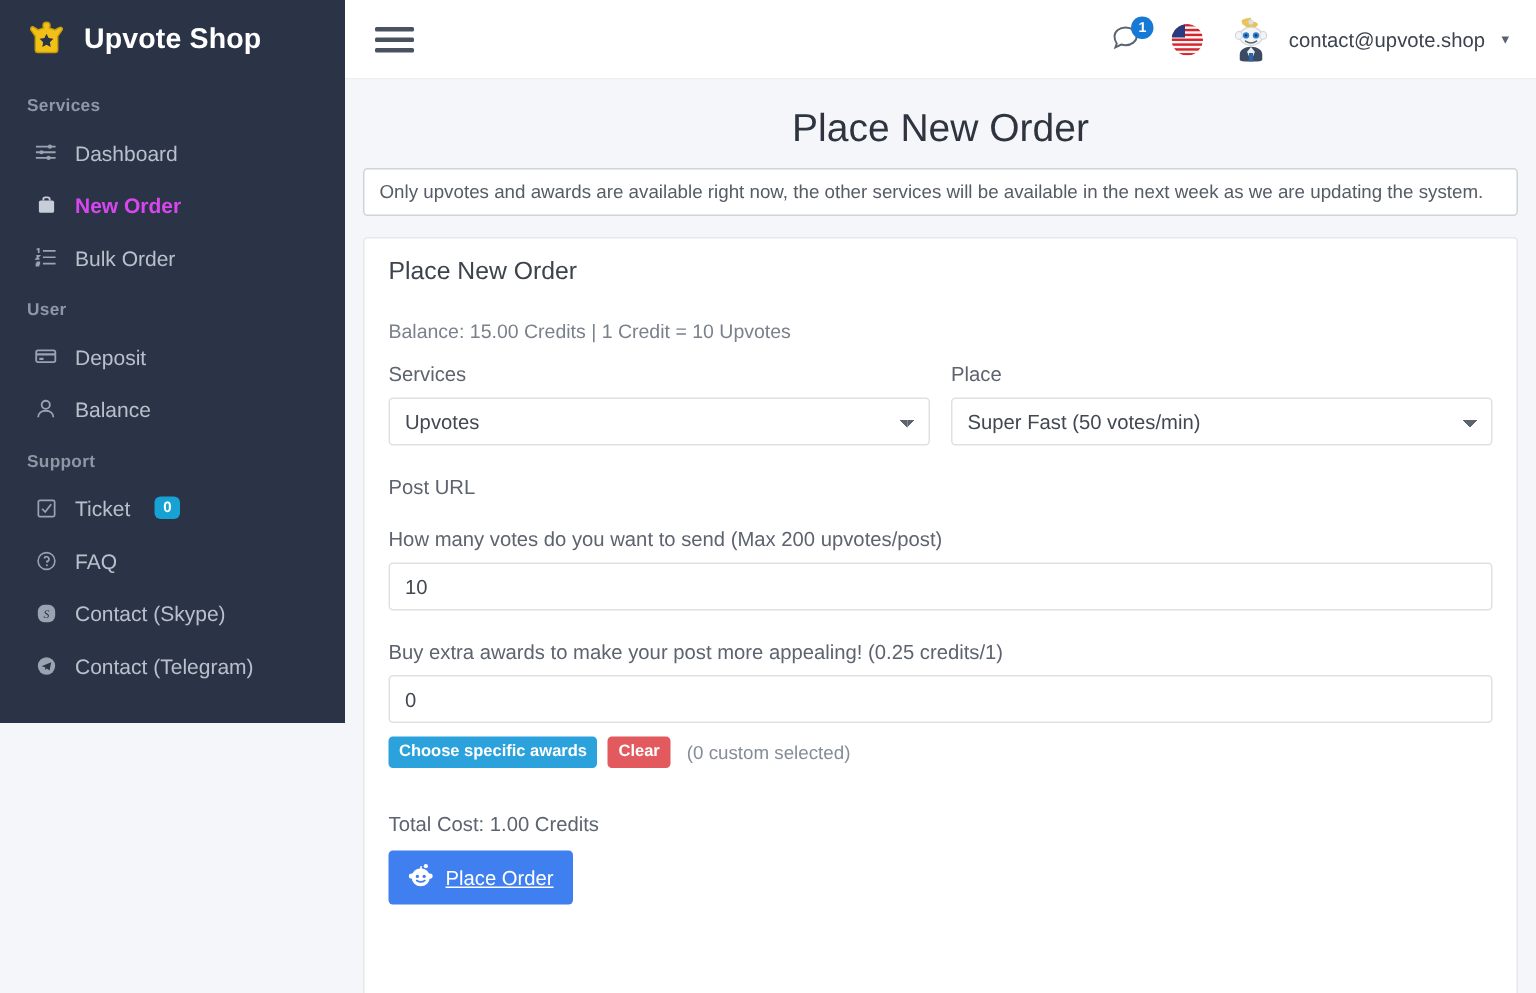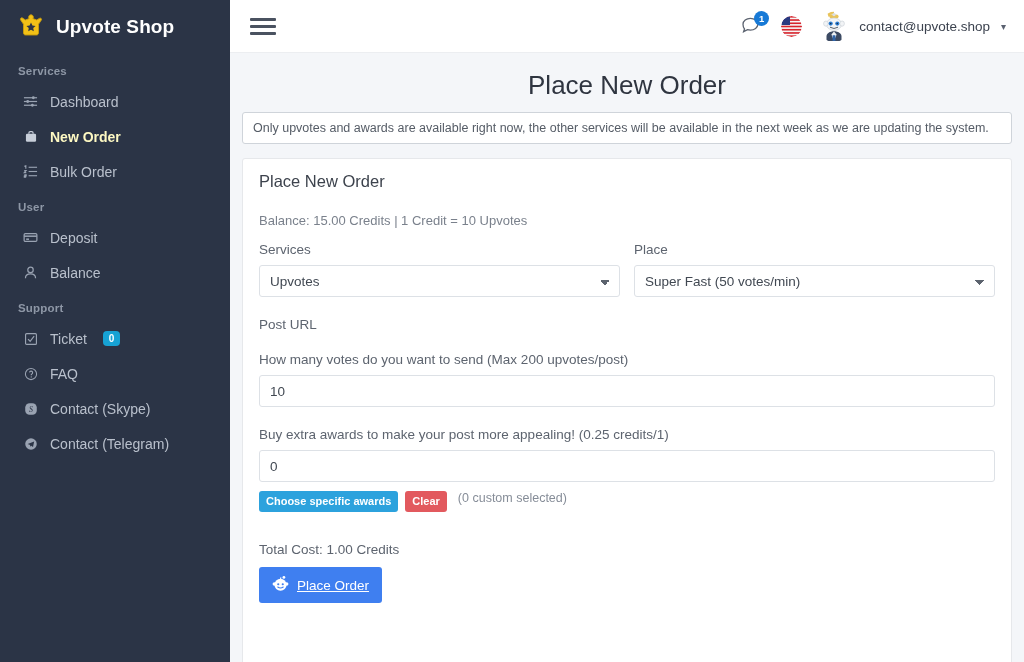--- a/index.html
+++ b/index.html
@@ -6,21 +6,21 @@
   html, body {
     width: 1024px; height: 662px;
     font-family: "Liberation Sans", sans-serif;
     background: #f4f6f9;
     overflow: hidden;
   }
   .app { display: flex; width: 1024px; height: 662px; }
 
   
   .sidebar {
-    width: 230px; flex: 0 0 230px; height: 662px;
+    width: 230px; flex: 0 0 230px; height: 482px;
     background: #2b3446;
     overflow: hidden;
     position: relative;
   }
   .brand {
     display: flex; align-items: center; gap: 10px;
     padding: 13px 0 13px 16px;
     height: 53px;
   }
   .brand-logo { width: 30px; height: 30px; flex: 0 0 30px; }
@@ -39,21 +39,21 @@
     color: #b9c0cc; font-size: 14px;
     white-space: nowrap;
     cursor: pointer;
     text-align: center;
   }
   .nav-item .ico {
     width: 17px; height: 17px; flex: 0 0 17px;
     display: flex; align-items: center; justify-content: center;
     color: #9aa3b2;
   }
-  .nav-item.active { color: #fef9c3; font-weight: bold; }
+  .nav-item.active { color: #d946ef; font-weight: bold; }
   .nav-item.active .ico { color: #c7ced9; }
   .badge-count {
     background: #17a2d4; color: #fff;
     font-size: 10px; font-weight: bold;
     border-radius: 4px;
     padding: 2px 6px; line-height: 1.1;
     margin-left: 5px;
   }
 
   
@@ -123,21 +123,21 @@
     appearance: none; -webkit-appearance: none;
     padding-right: 26px;
     background-image:
       linear-gradient(45deg, transparent 50%, #5c636e 50%),
       linear-gradient(135deg, #5c636e 50%, transparent 50%);
     background-position: calc(100% - 14px) 14px, calc(100% - 9px) 14px;
     background-size: 5px 5px, 5px 5px;
     background-repeat: no-repeat;
     cursor: pointer;
   }
-  .btn-row { display: flex; align-items: flex-start; gap: 7px; margin-top: 9px; }
+  .btn-row { display: flex; align-items: center; gap: 7px; margin-top: 9px; }
   .btn-sm {
     border: none; border-radius: 3px;
     font-family: "Liberation Sans", sans-serif;
     font-size: 11px; font-weight: bold;
     color: #ffffff; padding: 4px 7px;
     cursor: pointer; line-height: 1.2;
   }
   .btn-awards { background: #2ca2dd; }
   .btn-clear { background: #e2595e; }
   .sel-note { font-size: 12.5px; color: #868d98; margin-left: 4px; }

